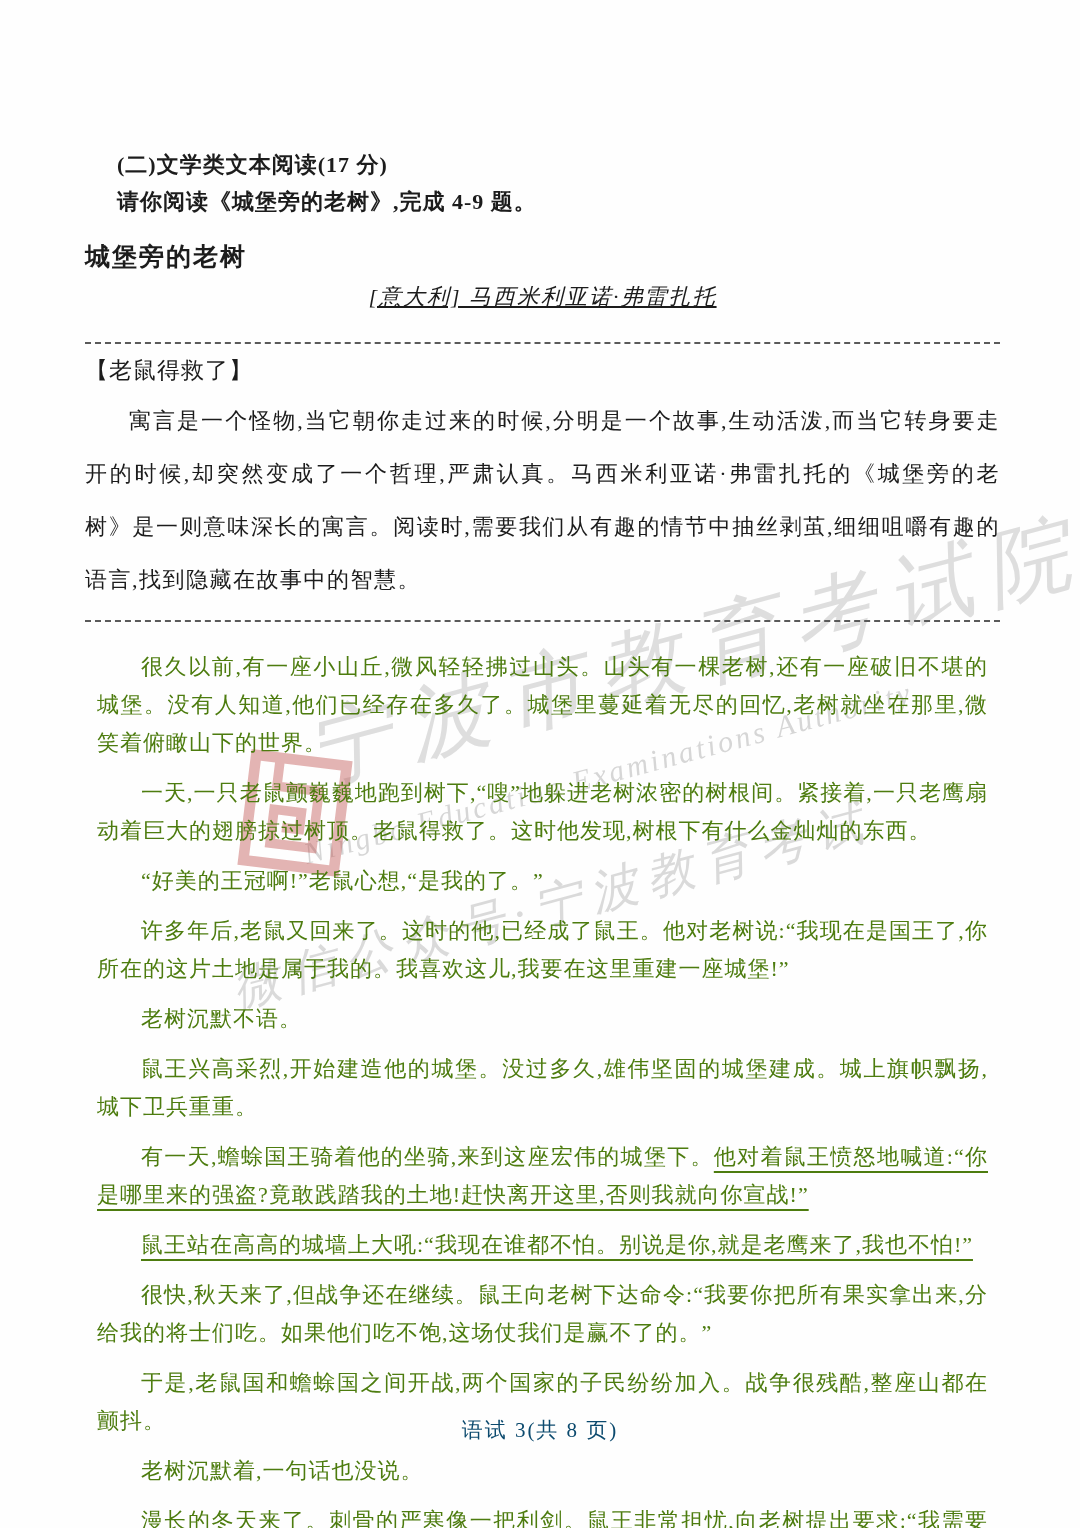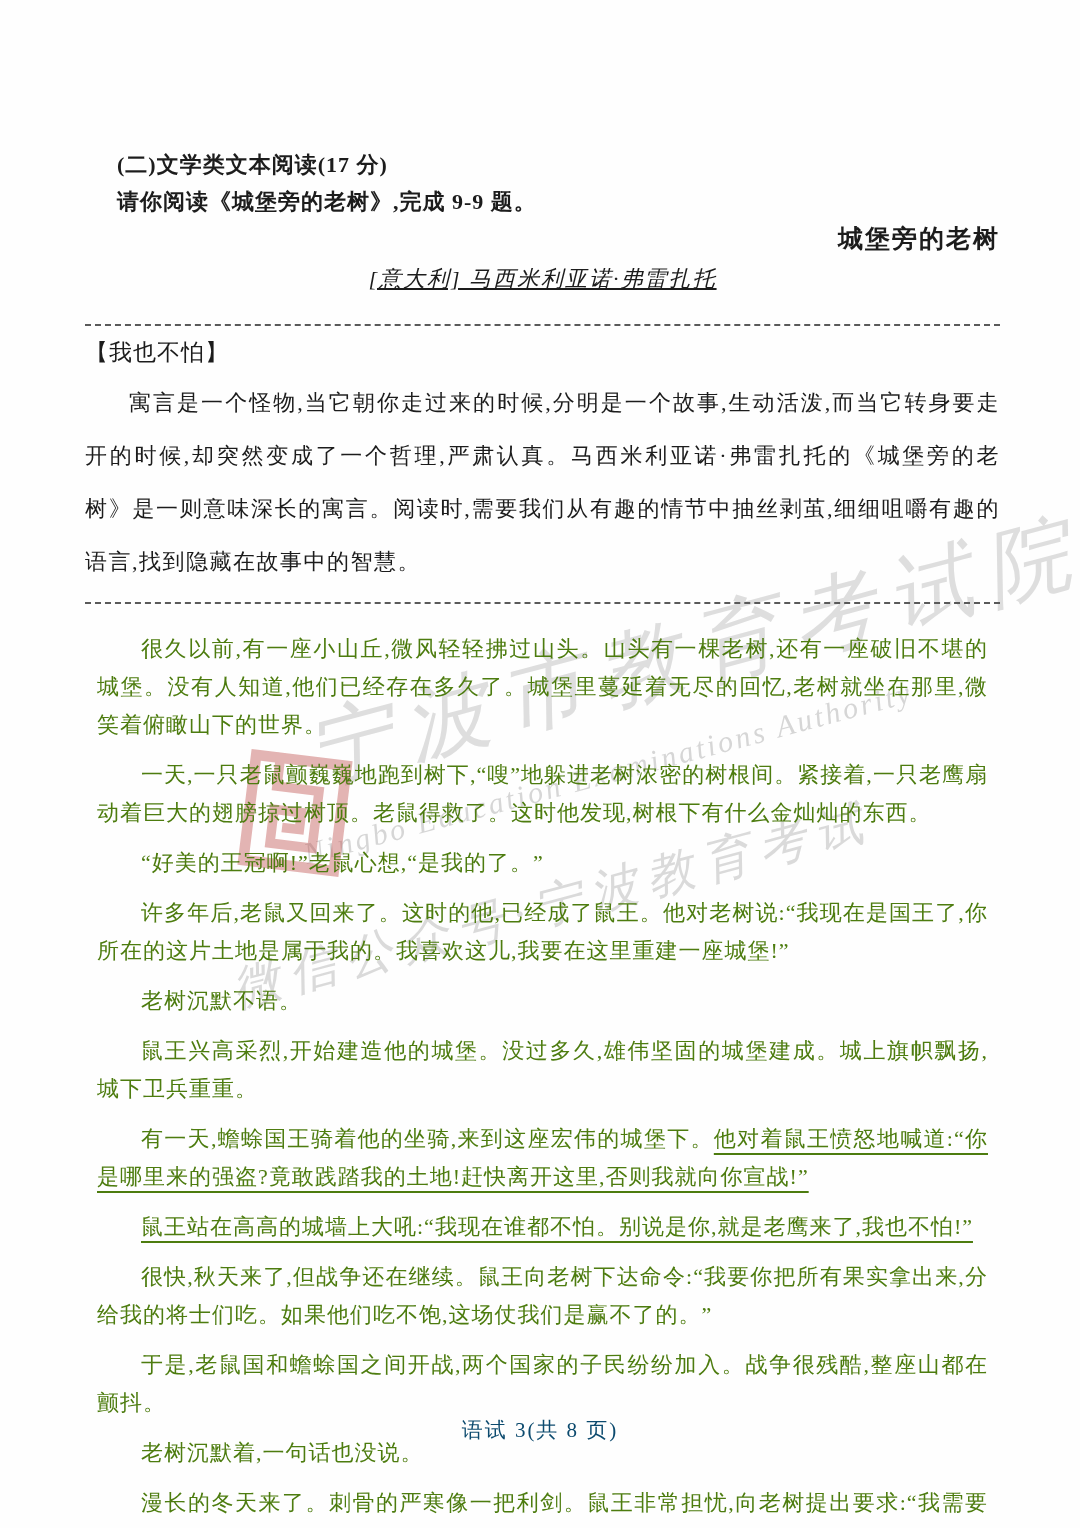--- a/index.html
+++ b/index.html
@@ -15,22 +15,22 @@
   .content{
     position:absolute;left:85px;top:146px;width:915px;
   }
   .sec-line, .instr-line{
     font-size:22px;line-height:37px;
     padding-left:32px;
     letter-spacing:1px;
     font-weight:bold;
   }
   .doc-title{
-    margin-top:2px;
-    text-align:right;
+    margin-top:20px;
+    text-align:left;
     font-family:"Liberation Sans","DejaVu Sans",sans-serif;
     font-weight:bold;
     font-size:25px;line-height:32px;
     letter-spacing:2px;
   }
   .doc-author{
     margin-top:10px;
     text-align:center;
     font-style:italic;
     font-size:22px;line-height:30px;
@@ -120,28 +120,28 @@
   <div class="wm wm-en">Ningbo Education Examinations Authority</div>
   <div class="wm wm-wechat">微信公众号·宁波教育考试</div>
   <svg class="seal" viewBox="0 0 100 114" fill="none">
     <rect x="7" y="7" width="86" height="100" stroke="#c0504d" stroke-width="10"></rect>
     <path d="M30 7 V34 H70 V88 H30 V56 H56 V72 H44" stroke="#c0504d" stroke-width="9" stroke-linecap="square"></path>
   </svg>
 
   <div class="content">
 
     <div class="sec-line">(二)文学类文本阅读(17 分)</div>
-    <div class="instr-line">请你阅读《城堡旁的老树》,完成 9-9 题。</div>
+    <div class="instr-line">请你阅读《城堡旁的老树》,完成 4-9 题。</div>
 
     <div class="doc-title">城堡旁的老树</div>
     <div class="doc-author">[意大利] 马西米利亚诺·弗雷扎托</div>
 
     <div class="dash-rule"></div>
 
-    <div class="hint-label">【我也不怕】</div>
+    <div class="hint-label">【老鼠得救了】</div>
     <p class="hint-text">寓言是一个怪物,当它朝你走过来的时候,分明是一个故事,生动活泼,而当它转身要走开的时候,却突然变成了一个哲理,严肃认真。马西米利亚诺·弗雷扎托的《城堡旁的老树》是一则意味深长的寓言。阅读时,需要我们从有趣的情节中抽丝剥茧,细细咀嚼有趣的语言,找到隐藏在故事中的智慧。</p>
 
     <div class="dash-rule second"></div>
 
     <div class="story">
         <p><span>很久以前,有一座小山丘,微风轻轻拂过山头。山头有一棵老树,还有一座破旧不堪的城堡。没有人知道,他们已经存在多久了。城堡里蔓延着无尽的回忆,老树就坐在那里,微笑着俯瞰山下的世界。</span></p>
         <p><span>一天,一只老鼠颤巍巍地跑到树下,“嗖”地躲进老树浓密的树根间。紧接着,一只老鹰扇动着巨大的翅膀掠过树顶。老鼠得救了。这时他发现,树根下有什么金灿灿的东西。</span></p>
         <p><span>“好美的王冠啊!”老鼠心想,“是我的了。”</span></p>
         <p><span>许多年后,老鼠又回来了。这时的他,已经成了鼠王。他对老树说:“我现在是国王了,你所在的这片土地是属于我的。我喜欢这儿,我要在这里重建一座城堡!”</span></p>
         <p><span>老树沉默不语。</span></p>

